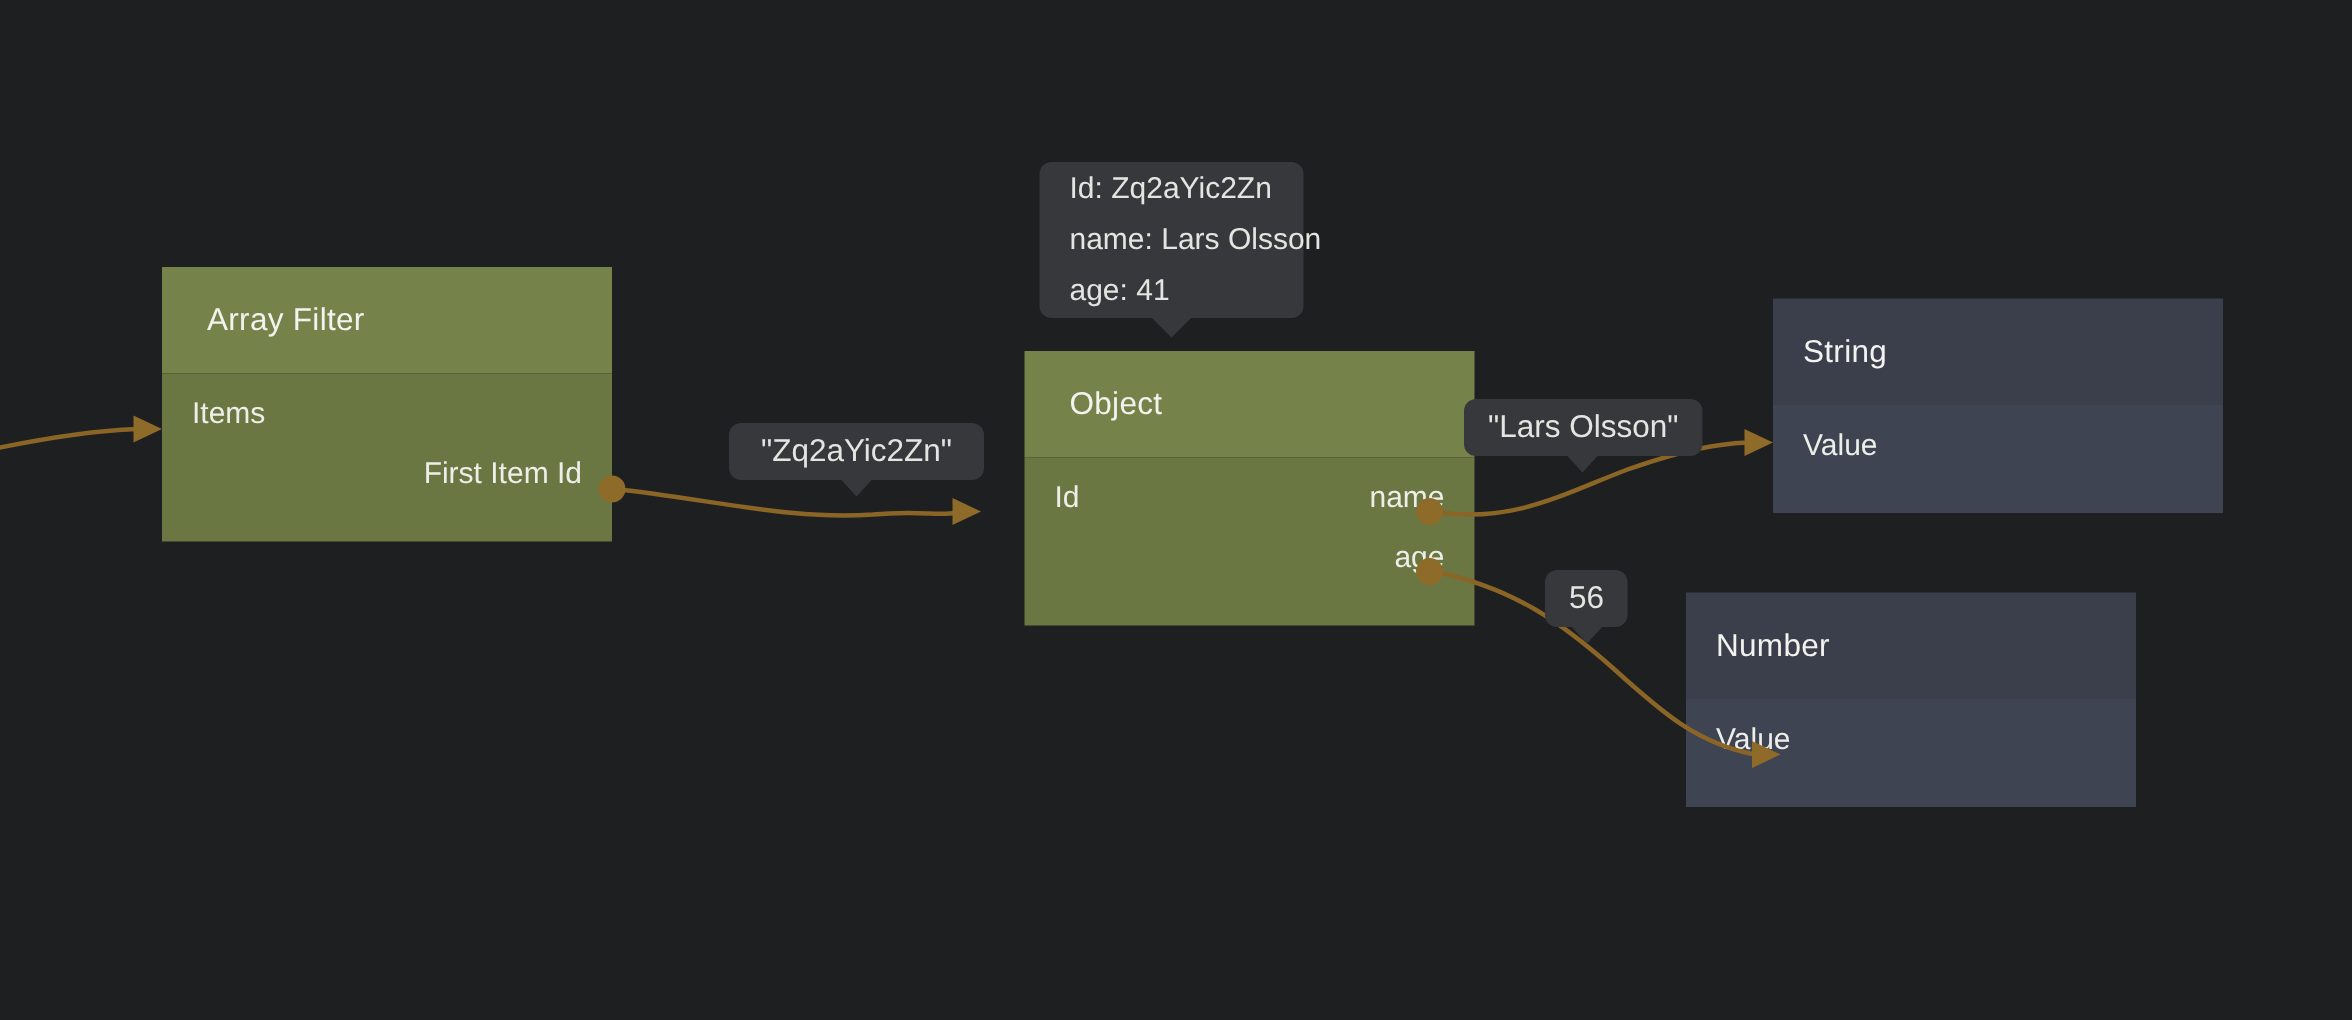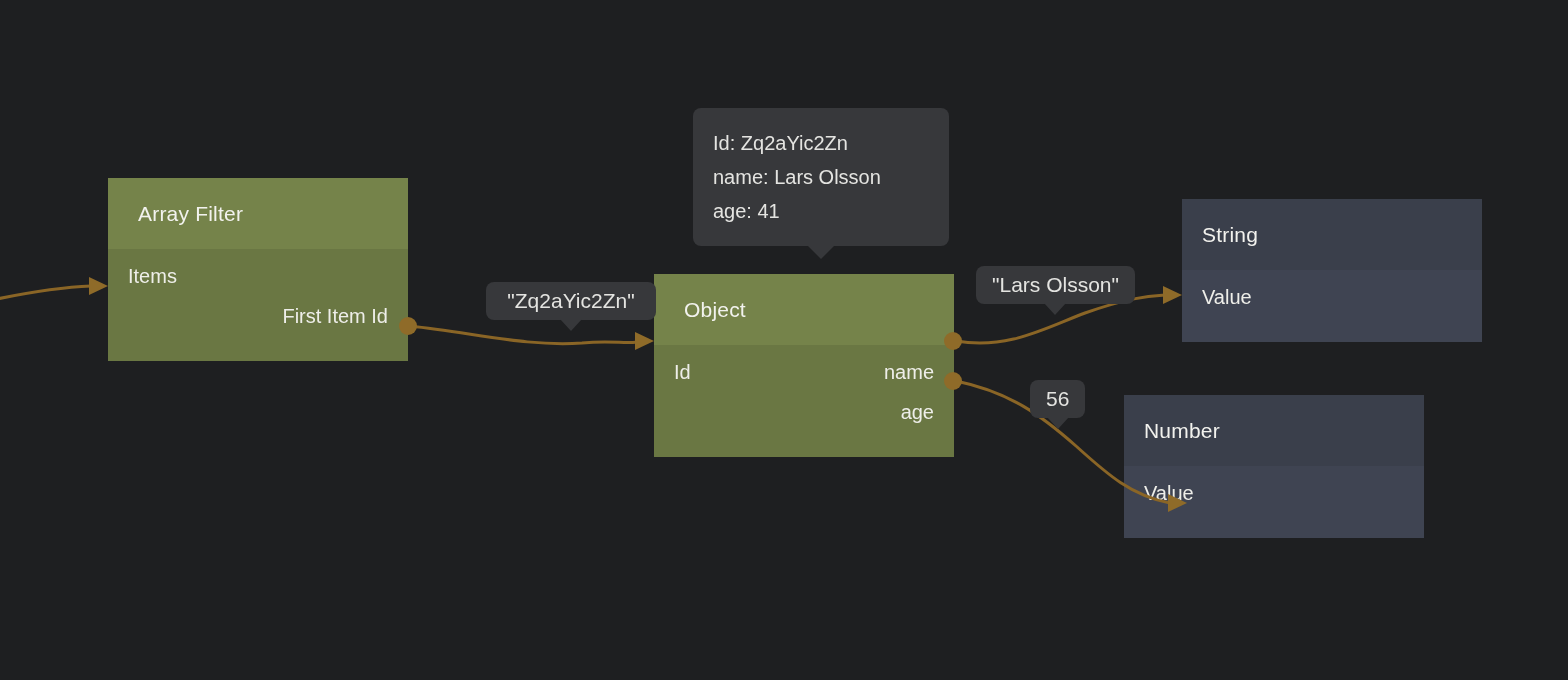--- a/index.html
+++ b/index.html
@@ -87,23 +87,23 @@
     left: 50%;
     bottom: -11px;
     transform: translateX(-50%);
     border-left: 11px solid transparent;
     border-right: 11px solid transparent;
     border-top: 12px solid #37383b;
   }
   .object-tooltip {
     left: 693px;
     top: 108px;
-    width: 256px;
+    width: 176px;
     box-sizing: border-box;
-    padding: 18px 20px;
+    padding: 1px 20px;
   }
   .object-tooltip::after {
     border-left-width: 14px;
     border-right-width: 14px;
     border-top-width: 14px;
     bottom: -13px;
   }
   .object-tooltip .tip-line {
     font-size: 20px;
     line-height: 34px;
@@ -131,21 +131,21 @@
     <div class="node-body">
       <div class="port-row">
         <span class="port-label">Items</span>
       </div>
       <div class="port-row right">
         <span class="port-label">First Item Id</span>
       </div>
     </div>
   </div>
 
-  <div class="node node-green" style="left:654px; top:234px;margin-top:40px;">
+  <div class="node node-green" style="left:683px; top:234px;">
     <div class="node-header">
       <span class="node-title">Object</span>
     </div>
     <div class="node-body">
       <div class="port-row between">
         <span class="port-label">Id</span>
         <span class="port-label">name</span>
       </div>
       <div class="port-row right">
         <span class="port-label">age</span>

